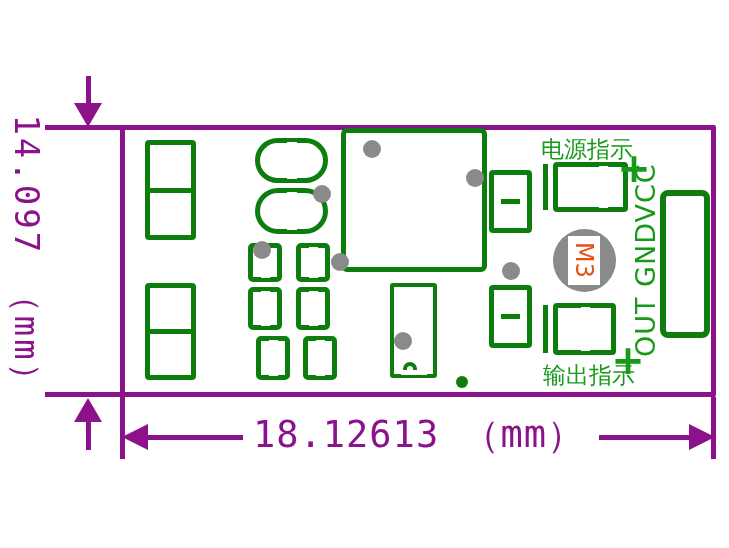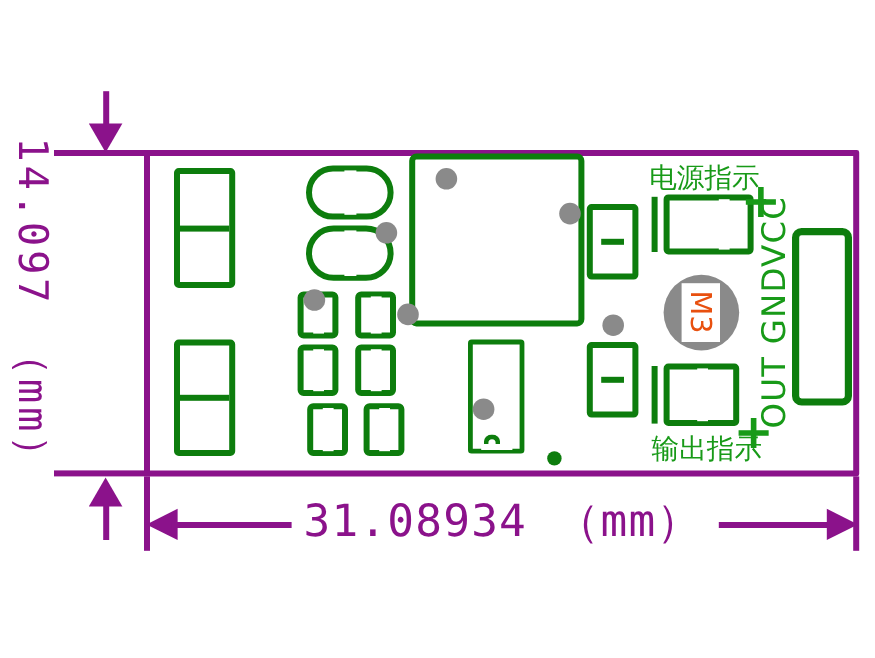--- a/index.html
+++ b/index.html
@@ -77,21 +77,21 @@
   <div class="tri tri-up" style="left:74px;top:398px;"></div>
   <div class="pline" style="left:86px;top:420px;width:5px;height:30px;"></div>
   <div class="dim-text v-dim-label">14.097 （mm）</div>
 
   <div class="pline" style="left:120px;top:397px;width:5px;height:62px;"></div>
   <div class="pline" style="left:711px;top:397px;width:5px;height:62px;"></div>
   <div class="tri tri-left" style="left:122px;top:424px;"></div>
   <div class="pline" style="left:143px;top:435px;width:100px;height:5px;"></div>
   <div class="pline" style="left:599px;top:435px;width:94px;height:5px;"></div>
   <div class="tri tri-right" style="left:689px;top:424px;"></div>
-  <div class="dim-text h-dim-label">31.08934 （mm）</div>
+  <div class="dim-text h-dim-label">18.12613 （mm）</div>
 
   <div class="board-outline"></div>
 
   <div id="footprints" class="abs" style="left:0;top:0;width:729px;height:548px;">
       <div style="position: absolute; box-sizing: border-box; left: 145px; top: 140px; width: 51px; height: 100px; border: 5px solid rgb(13, 125, 13); border-radius: 4px;">
         <div style="position: absolute; box-sizing: border-box; left: 0px; top: 43px; width: 100%; height: 5px; background: rgb(13, 125, 13);"></div>
       </div>
       <div style="position: absolute; box-sizing: border-box; left: 145px; top: 283px; width: 51px; height: 97px; border: 5px solid rgb(13, 125, 13); border-radius: 4px;">
         <div style="position: absolute; box-sizing: border-box; left: 0px; top: 41px; width: 100%; height: 5px; background: rgb(13, 125, 13);"></div>
       </div>

